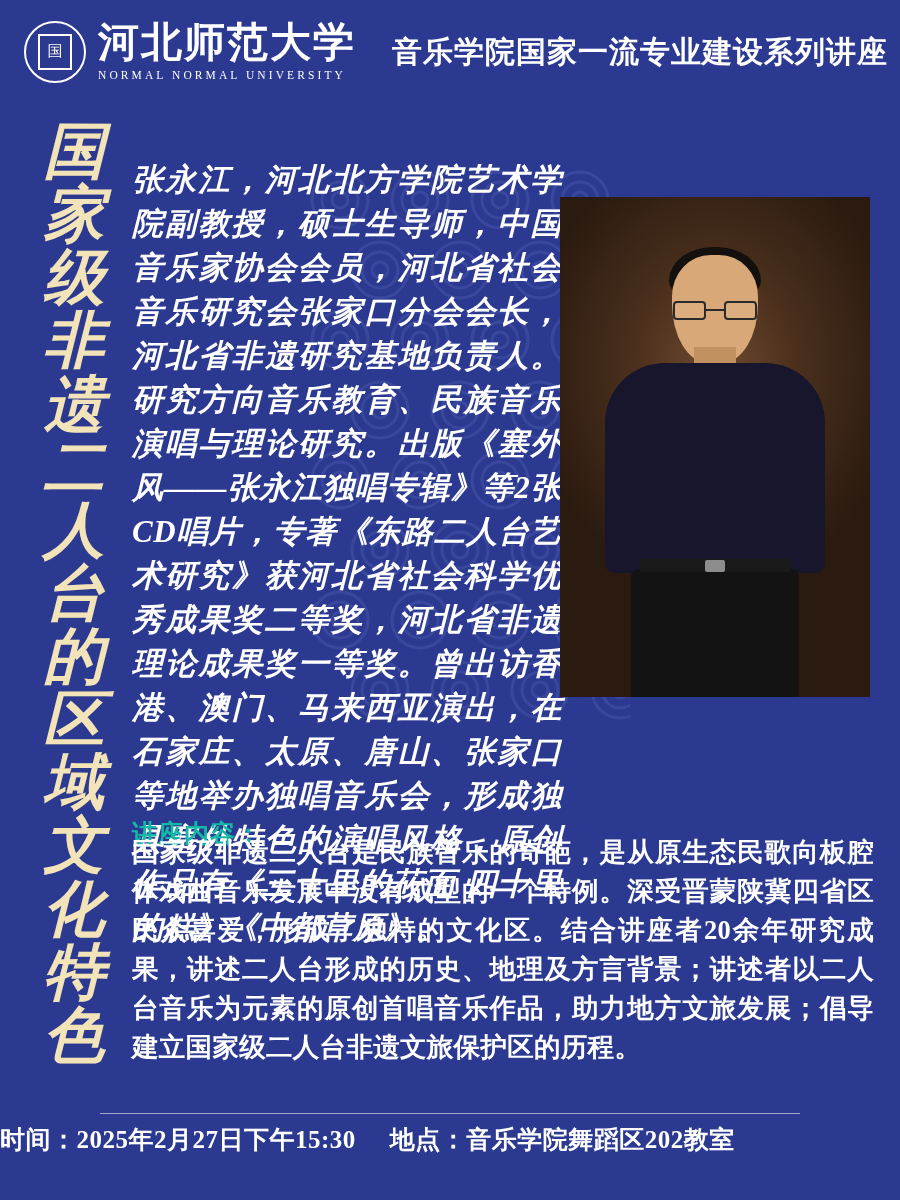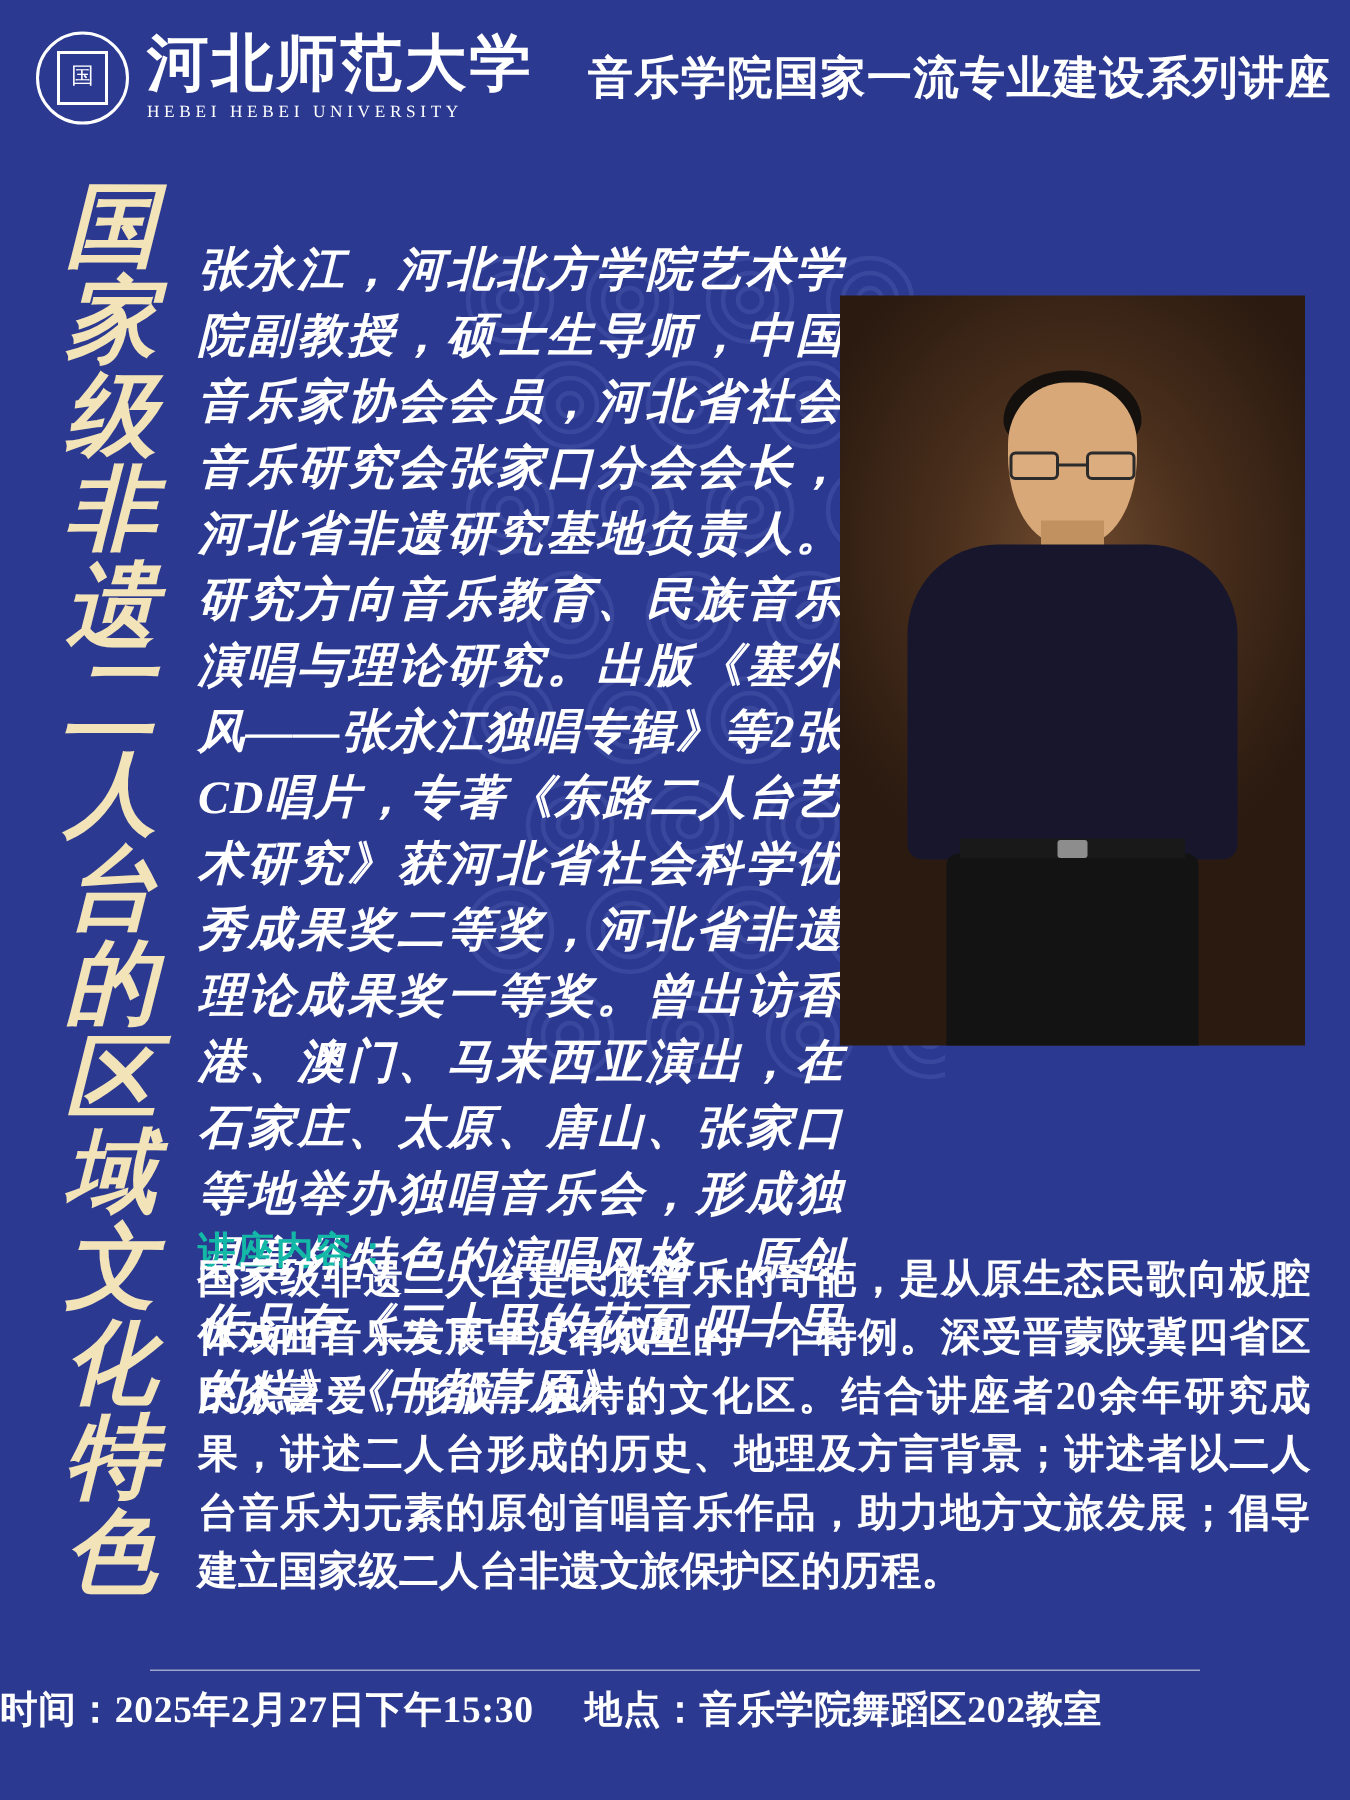--- a/index.html
+++ b/index.html
@@ -390,21 +390,21 @@
     </g>
   </svg>
 
   <div class="header">
     <div class="logo-wrap">
       <div class="logo-seal">
         <div class="inner">国</div>
       </div>
       <div class="logo-text">
         <div class="logo-cn">河北师范大学</div>
-        <div class="logo-en">HEBEI HEBEI UNIVERSITY</div>
+        <div class="logo-en">NORMAL NORMAL UNIVERSITY</div>
       </div>
     </div>
     <div class="header-title">音乐学院国家一流专业建设系列讲座</div>
   </div>
 
   <div class="vertical-title">
     <span>
         <span>国</span>
         <span>家</span>
         <span>级</span>

